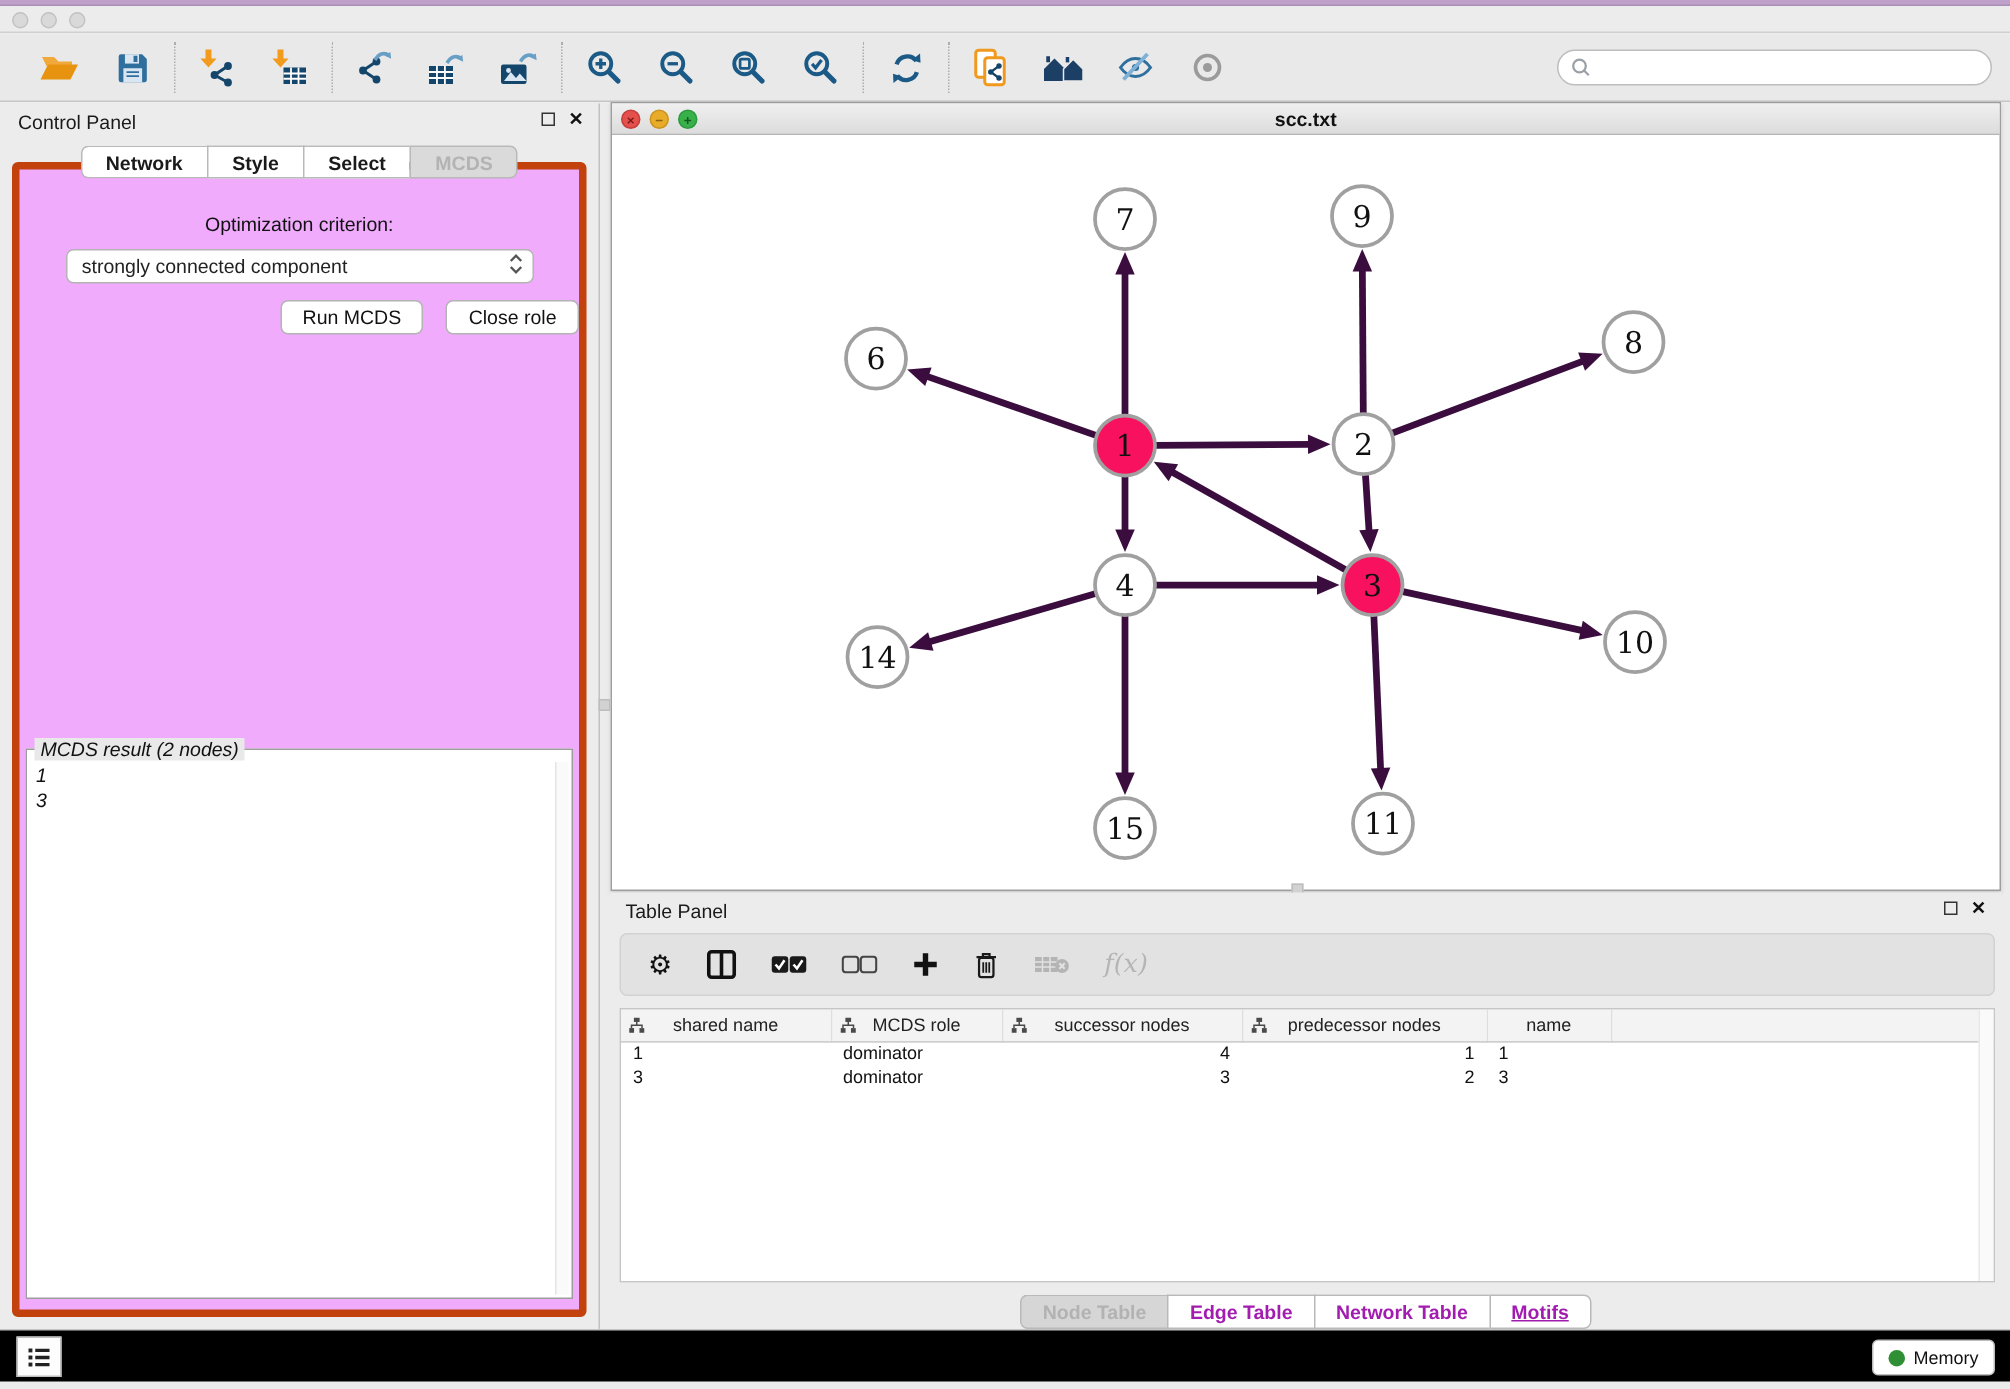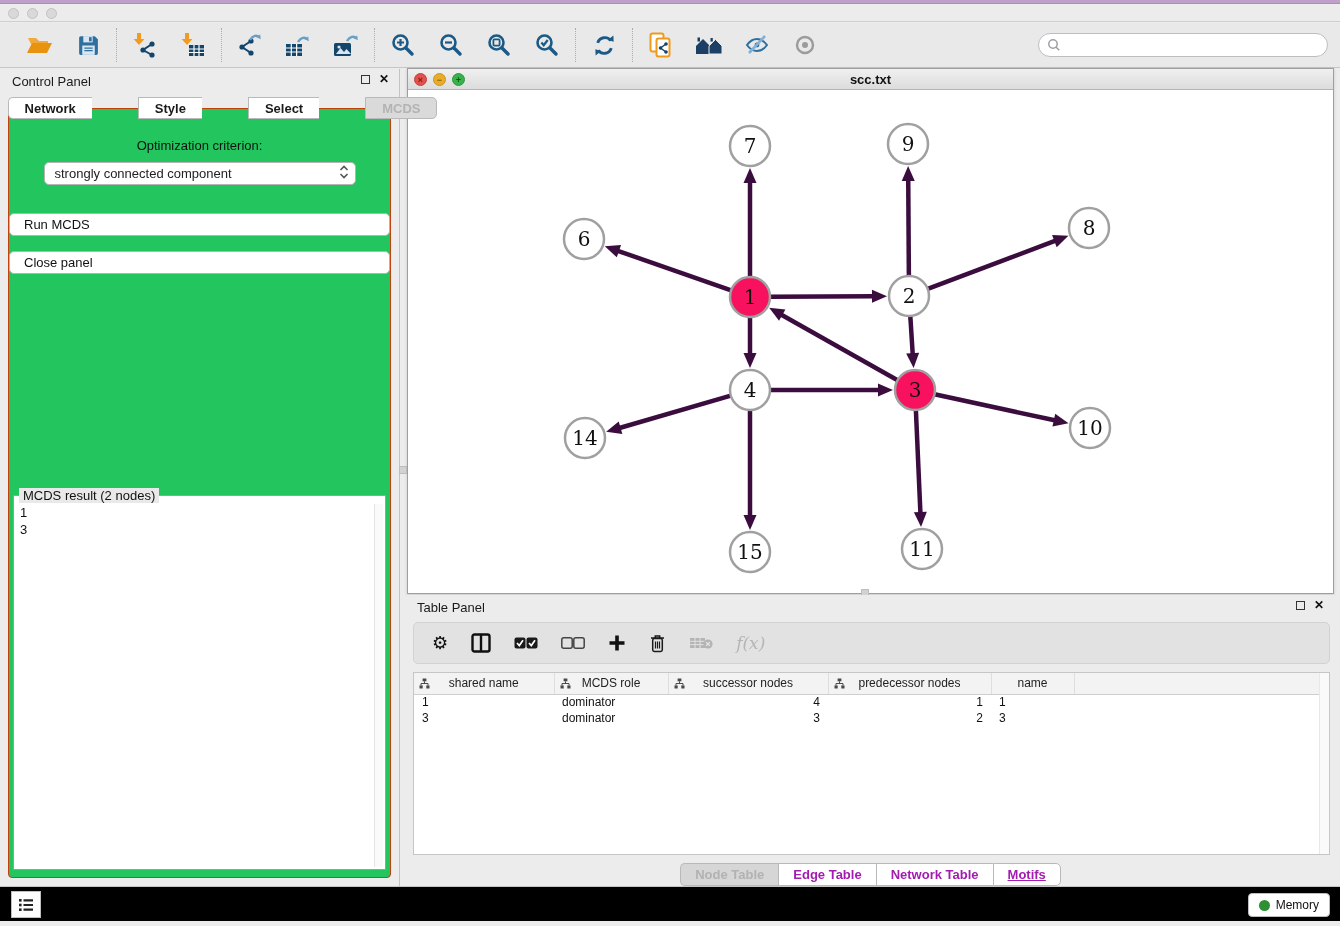--- a/index.html
+++ b/index.html
@@ -23,33 +23,33 @@
 
   
   .control-panel { position:absolute; left:0; top:69px; width:400px; height:821px; background:#ececec; border-right:1px solid #c2c2c2; }
   .panel-header { position:absolute; top:0; left:0; right:0; height:24px; }
   .panel-title { position:absolute; left:12px; top:5px; font-size:13px; color:#1a1a1a; }
   .panel-ctrls { position:absolute; right:10px; top:5px; display:flex; gap:9px; align-items:center; }
   .float-box { width:9px; height:9px; border:1.5px solid #333; display:inline-block; }
   .close-x { font-size:12px; font-weight:bold; color:#111; line-height:10px; }
 
   .cp-tabs { position:absolute; top:28px; left:0; right:0; display:flex; justify-content:center; z-index:2; }
-  .tab { height:22px; padding:0 16px; background:#fff; border:1px solid #b9b9b9; border-right:none; font-size:13px; font-weight:bold; color:#1a1a1a; display:flex; align-items:center; cursor:default;margin-left:46px; }
+  .tab { height:22px; padding:0 16px; background:#fff; border:1px solid #b9b9b9; border-right:none; font-size:13px; font-weight:bold; color:#1a1a1a; display:flex; align-items:center; cursor:default; }
   .tab:first-child { border-radius:5px 0 0 5px; }
   .tab:last-child { border-right:1px solid #b9b9b9; border-radius:0 5px 5px 0; }
   .tab.active { background:#dadada; color:#b3b3b3; }
 
-  .cp-box { position:absolute; left:8px; right:8px; top:39px; bottom:12px; background:#22c55e; border:1px solid #c2410c; border-radius:4px; }
+  .cp-box { position:absolute; left:8px; right:8px; top:39px; bottom:12px; background:#f0abfc; border:5px solid #c2410c; border-radius:4px; }
   .opt-label { margin-top:29px; text-align:center; font-size:13px; color:#111; }
   .opt-select { margin:9px auto 0; width:312px; height:23px; background:#fff; border:1px solid #b4b4b4; border-radius:5px; display:flex; align-items:center; padding:0 6px 0 10px; font-size:13px; }
   .opt-select .stepper { margin-left:auto; }
-  .btn-row { margin-top:28px; display:flex; justify-content:flex-end; gap:15px;flex-direction:column; }
+  .btn-row { margin-top:11px; display:flex; justify-content:flex-end; gap:15px; }
   .btn { height:23px; padding:0 14px; background:#fff; border:1px solid #b4b4b4; border-radius:5px; font-size:13px; color:#111; display:flex; align-items:center; cursor:default; }
 
-  .result-group { position:absolute; left:4px; right:4px; top:386px; bottom:7px; border:1px solid #9d9d9d; background:#fff; }
+  .result-group { position:absolute; left:4px; right:4px; top:386px; bottom:7px; border:1px solid #9d9d9d; background:#fff;font-style:italic; }
   .result-legend { position:absolute; top:-8px; left:5px; background:#e9e9e9; padding:0 4px; font-size:13px; color:#111; }
   .result-text { position:absolute; inset:8px 12px 2px 6px; font-size:13px; color:#111; white-space:pre; line-height:17px; overflow:hidden; }
   .result-scroll { position:absolute; top:8px; right:2px; bottom:2px; width:9px; background:#fafafa; border-left:1px solid #e4e4e4; }
 
   
   .net-window { position:absolute; left:407px; top:68px; width:927px; height:526px; background:#fff; border:1px solid #9e9e9e; box-shadow:0 1px 3px rgba(0,0,0,.15); }
   .net-titlebar { position:absolute; top:0; left:0; right:0; height:21px; background:linear-gradient(#f0f0f0,#dcdcdc); border-bottom:1px solid #b5b5b5; }
   .net-traffic { position:absolute; left:6px; top:4px; display:flex; gap:6px; }
   .net-dot { width:13px; height:13px; border-radius:50%; font-size:9px; font-weight:bold; display:flex; align-items:center; justify-content:center; }
   .net-dot.r { background:#e4504b; color:#7d1a17; border:1px solid #c43f3b; }
@@ -273,21 +273,21 @@
     <div class="opt-select">
       <span>strongly connected component</span>
       <span class="stepper">
         <svg width="10" height="16" viewBox="0 0 10 16">
             <path d="M1.5 6L5 2.5 8.5 6M1.5 10L5 13.5 8.5 10" stroke="#555" stroke-width="1.6" fill="none"></path>
           </svg>
       </span>
     </div>
     <div class="btn-row">
       <button class="btn">Run MCDS</button>
-      <button class="btn">Close panel</button>
+      <button class="btn">Close role</button>
     </div>
     <div class="result-group">
       <span class="result-legend">MCDS result (2 nodes)</span>
       <div class="result-text">1
 3</div>
       <div class="result-scroll"></div>
     </div>
   </div>
 </div>
 

